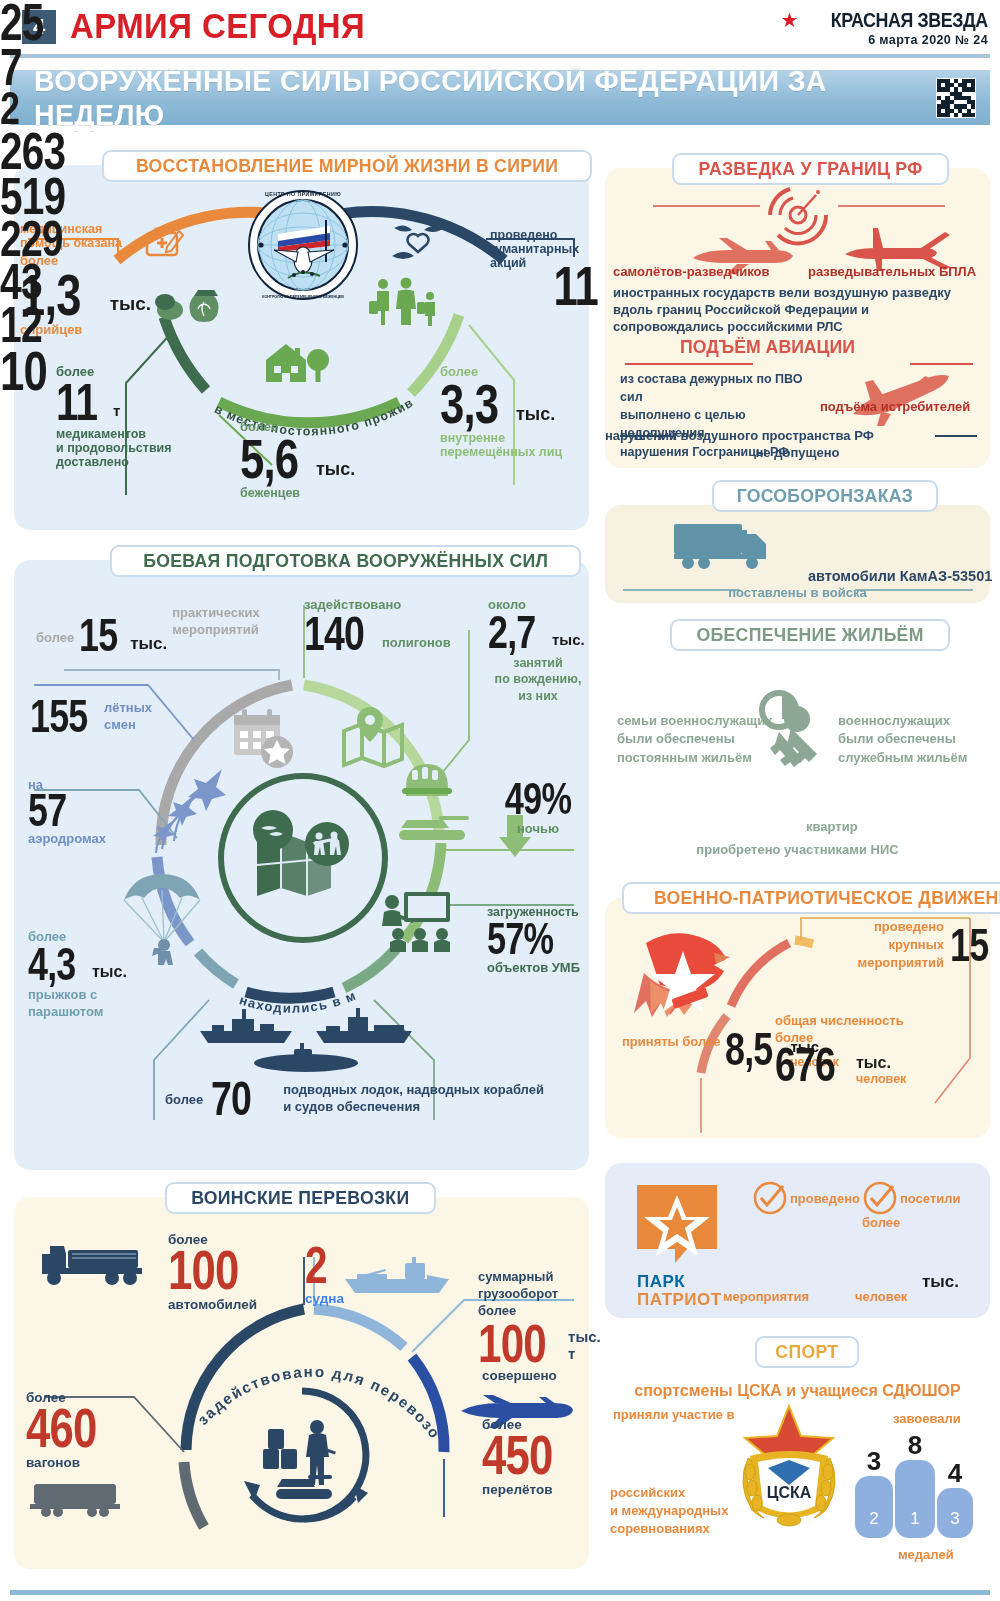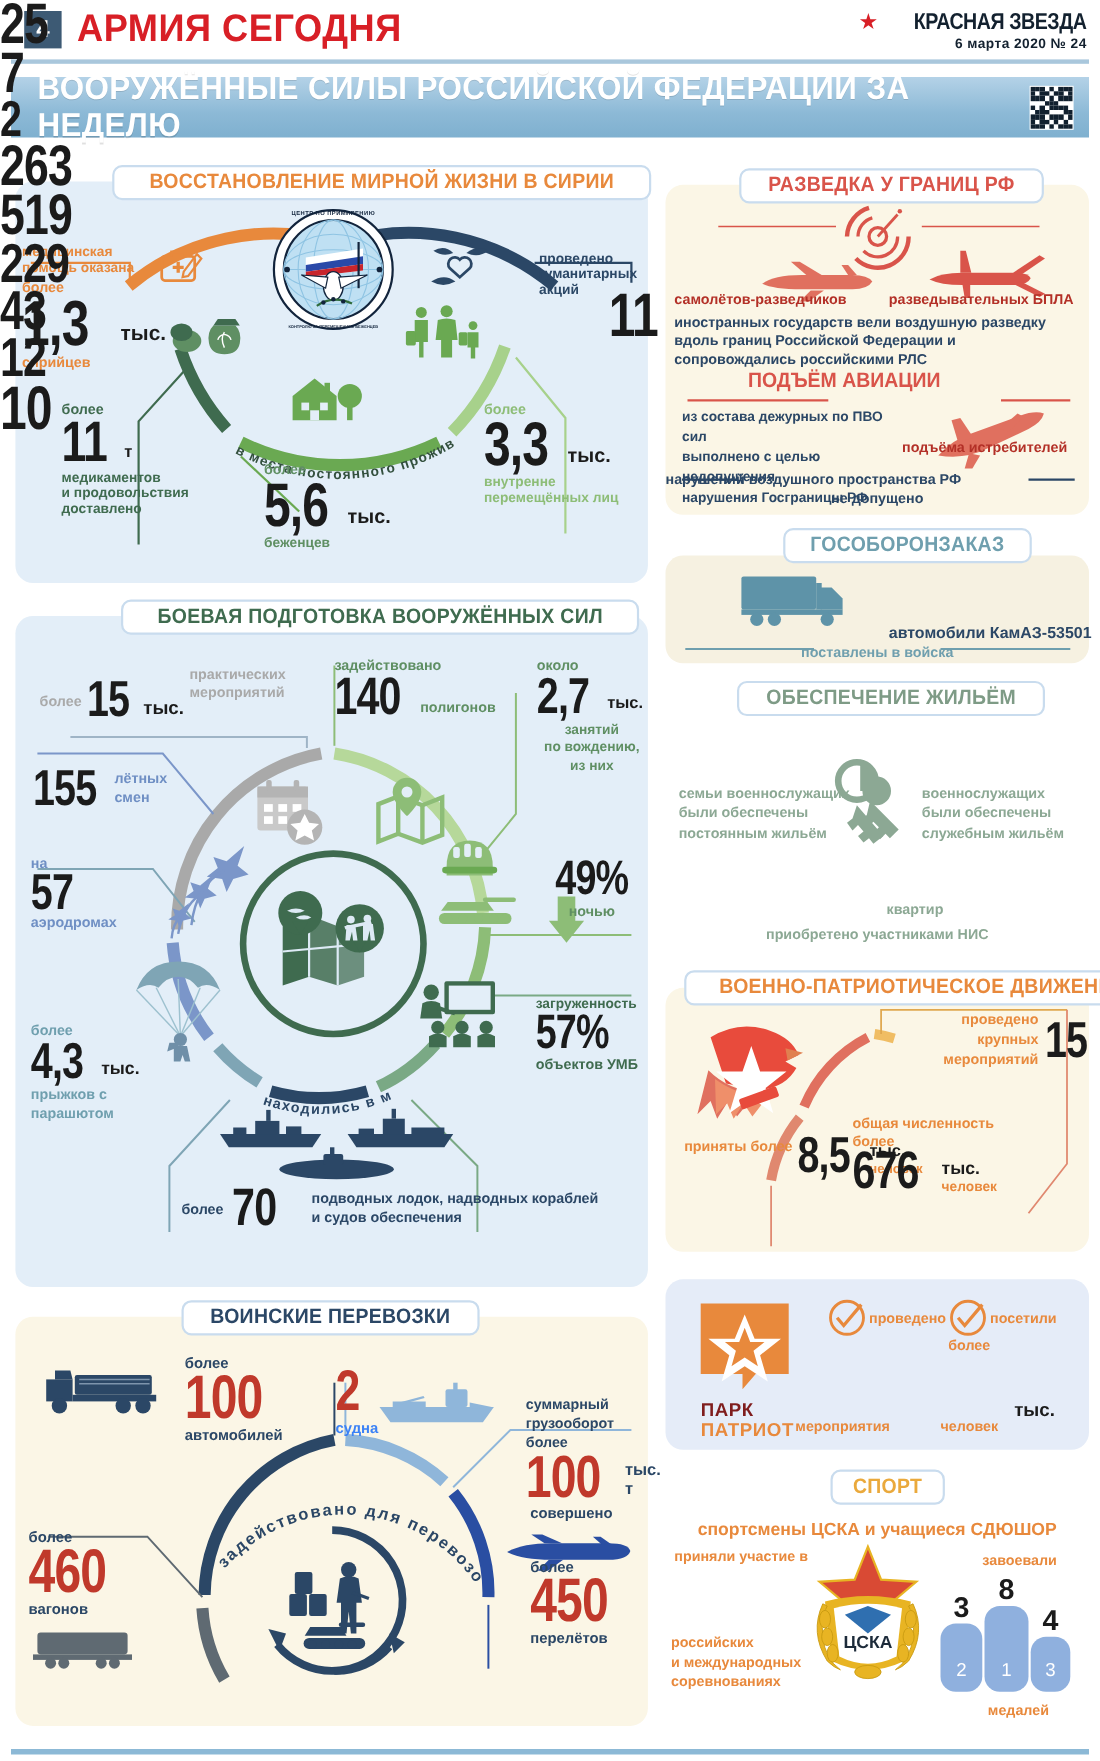--- a/index.html
+++ b/index.html
@@ -801,21 +801,21 @@
 </div>
 
 <div class="panel plav" style="left:605px; top:1163px; width:385px; height:155px;"></div>
 <div class="glyph" style="left:637px; top:1185px;">
   <svg width="80" height="86" viewBox="0 0 80 86">
     <path d="M 0 0 L 80 0 L 80 64 L 50 64 L 38 78 L 38 64 L 0 64 Z" fill="#e8893c"></path>
     <path d="M 40 10 l 9 22 l 24 0 l -19 15 l 7 24 l -21 -14 l -21 14 l 7 -24 l -19 -15 l 24 0 z" fill="#ffffff"></path>
     <path d="M 40 22 l 5 13 l 13 0 l -10 8 l 4 14 l -12 -8 l -12 8 l 4 -14 l -10 -8 l 13 0 z" fill="#e8893c"></path>
   </svg>
 </div>
-<div class="lbl" style="position:absolute; left:637px; top:1272px; font-size:17px; color:#7f1d1d; letter-spacing:0.5px;">ПАРК</div>
+<div class="lbl" style="position:absolute; left:637px; top:1272px; font-size:17px; color:#0369a1; letter-spacing:0.5px;">ПАРК</div>
 <div class="lbl" style="position:absolute; left:637px; top:1290px; font-size:17px; color:#e8893c; letter-spacing:0.5px;">ПАТРИОТ</div>
 
 <div class="glyph" style="left:752px; top:1180px;">
   <svg width="36" height="36" viewBox="0 0 36 36">
     <circle cx="18" cy="18" r="15" fill="none" stroke="#e8893c" stroke-width="2.6"></circle>
     <path d="M 9 18 l 6 7 l 16 -19" fill="none" stroke="#e8893c" stroke-width="3"></path>
   </svg>
 </div>
 <div class="lbl c-or" style="position:absolute; left:790px; top:1192px; font-size:13px;">проведено</div>
 <div class="num" style="left:745px; top:1220px; font-size:50px; width:66px;">43</div>

